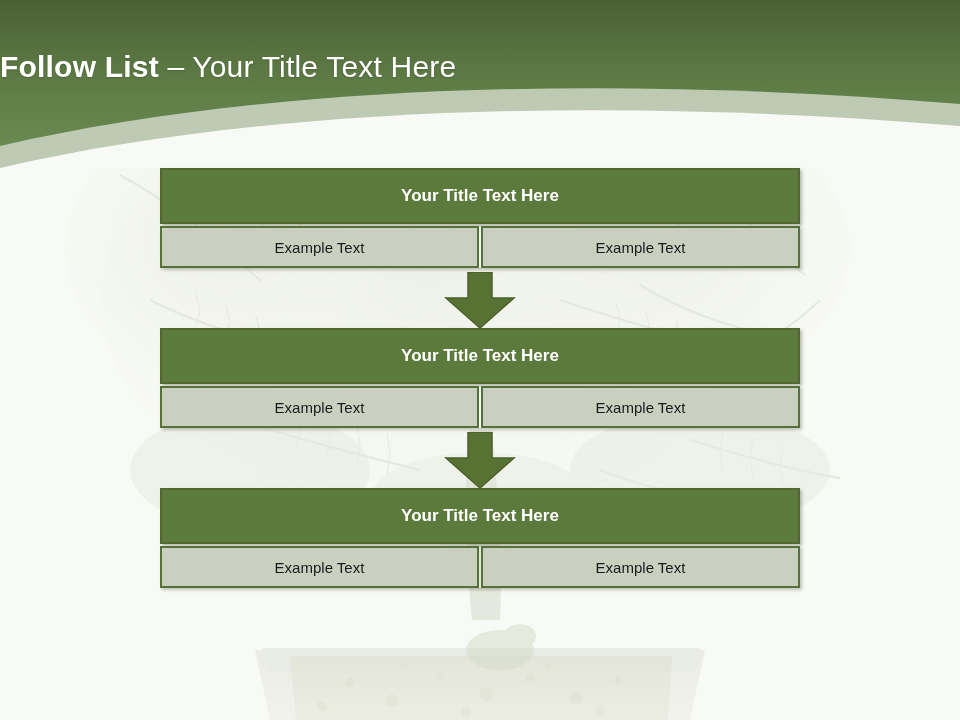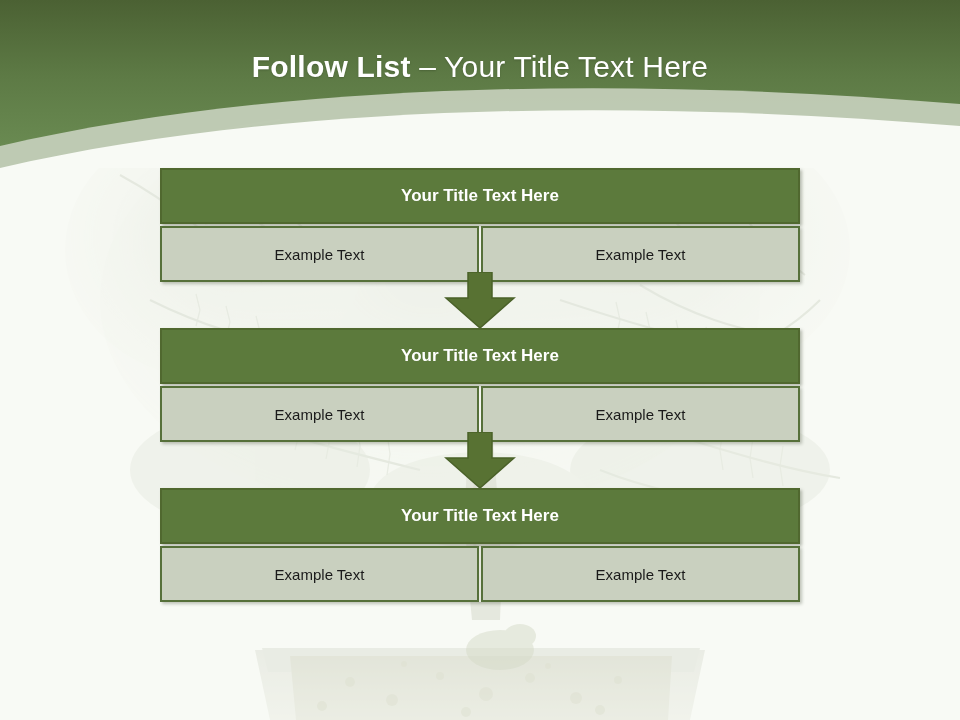--- a/index.html
+++ b/index.html
@@ -63,21 +63,20 @@
     left: 0; top: 0;
     width: 960px;
     height: 168px;
   }
 
   .slide-title {
     position: absolute;
     left: 0;
     top: 48px;
     width: 960px;
-    text-align: center;
     color: #ffffff;
     font-size: 30px;
     line-height: 38px;
     letter-spacing: 0.2px;
     white-space: nowrap;
     z-index: 6;
     text-shadow: 0 1px 2px rgba(0,0,0,0.18);
   }
   .slide-title .t-bold { font-weight: bold; }
   .slide-title .t-reg  { font-weight: normal; }
@@ -102,21 +101,21 @@
     justify-content: center;
     box-shadow: 2px 2px 3px rgba(60,70,45,0.35);
   }
   .group-cells {
     display: flex;
     margin-top: 2px;
     box-shadow: 2px 2px 3px rgba(60,70,45,0.3);
   }
   .cell {
     flex: 1 1 50%;
-    height: 56px;
+    height: 42px;
     background: #c9d0bf;
     border: 2px solid #56703a;
     box-sizing: border-box;
     color: #1a1a1a;
     font-size: 15px;
     display: flex;
     align-items: center;
     justify-content: center;
   }
   .cell + .cell { margin-left: 2px; }

